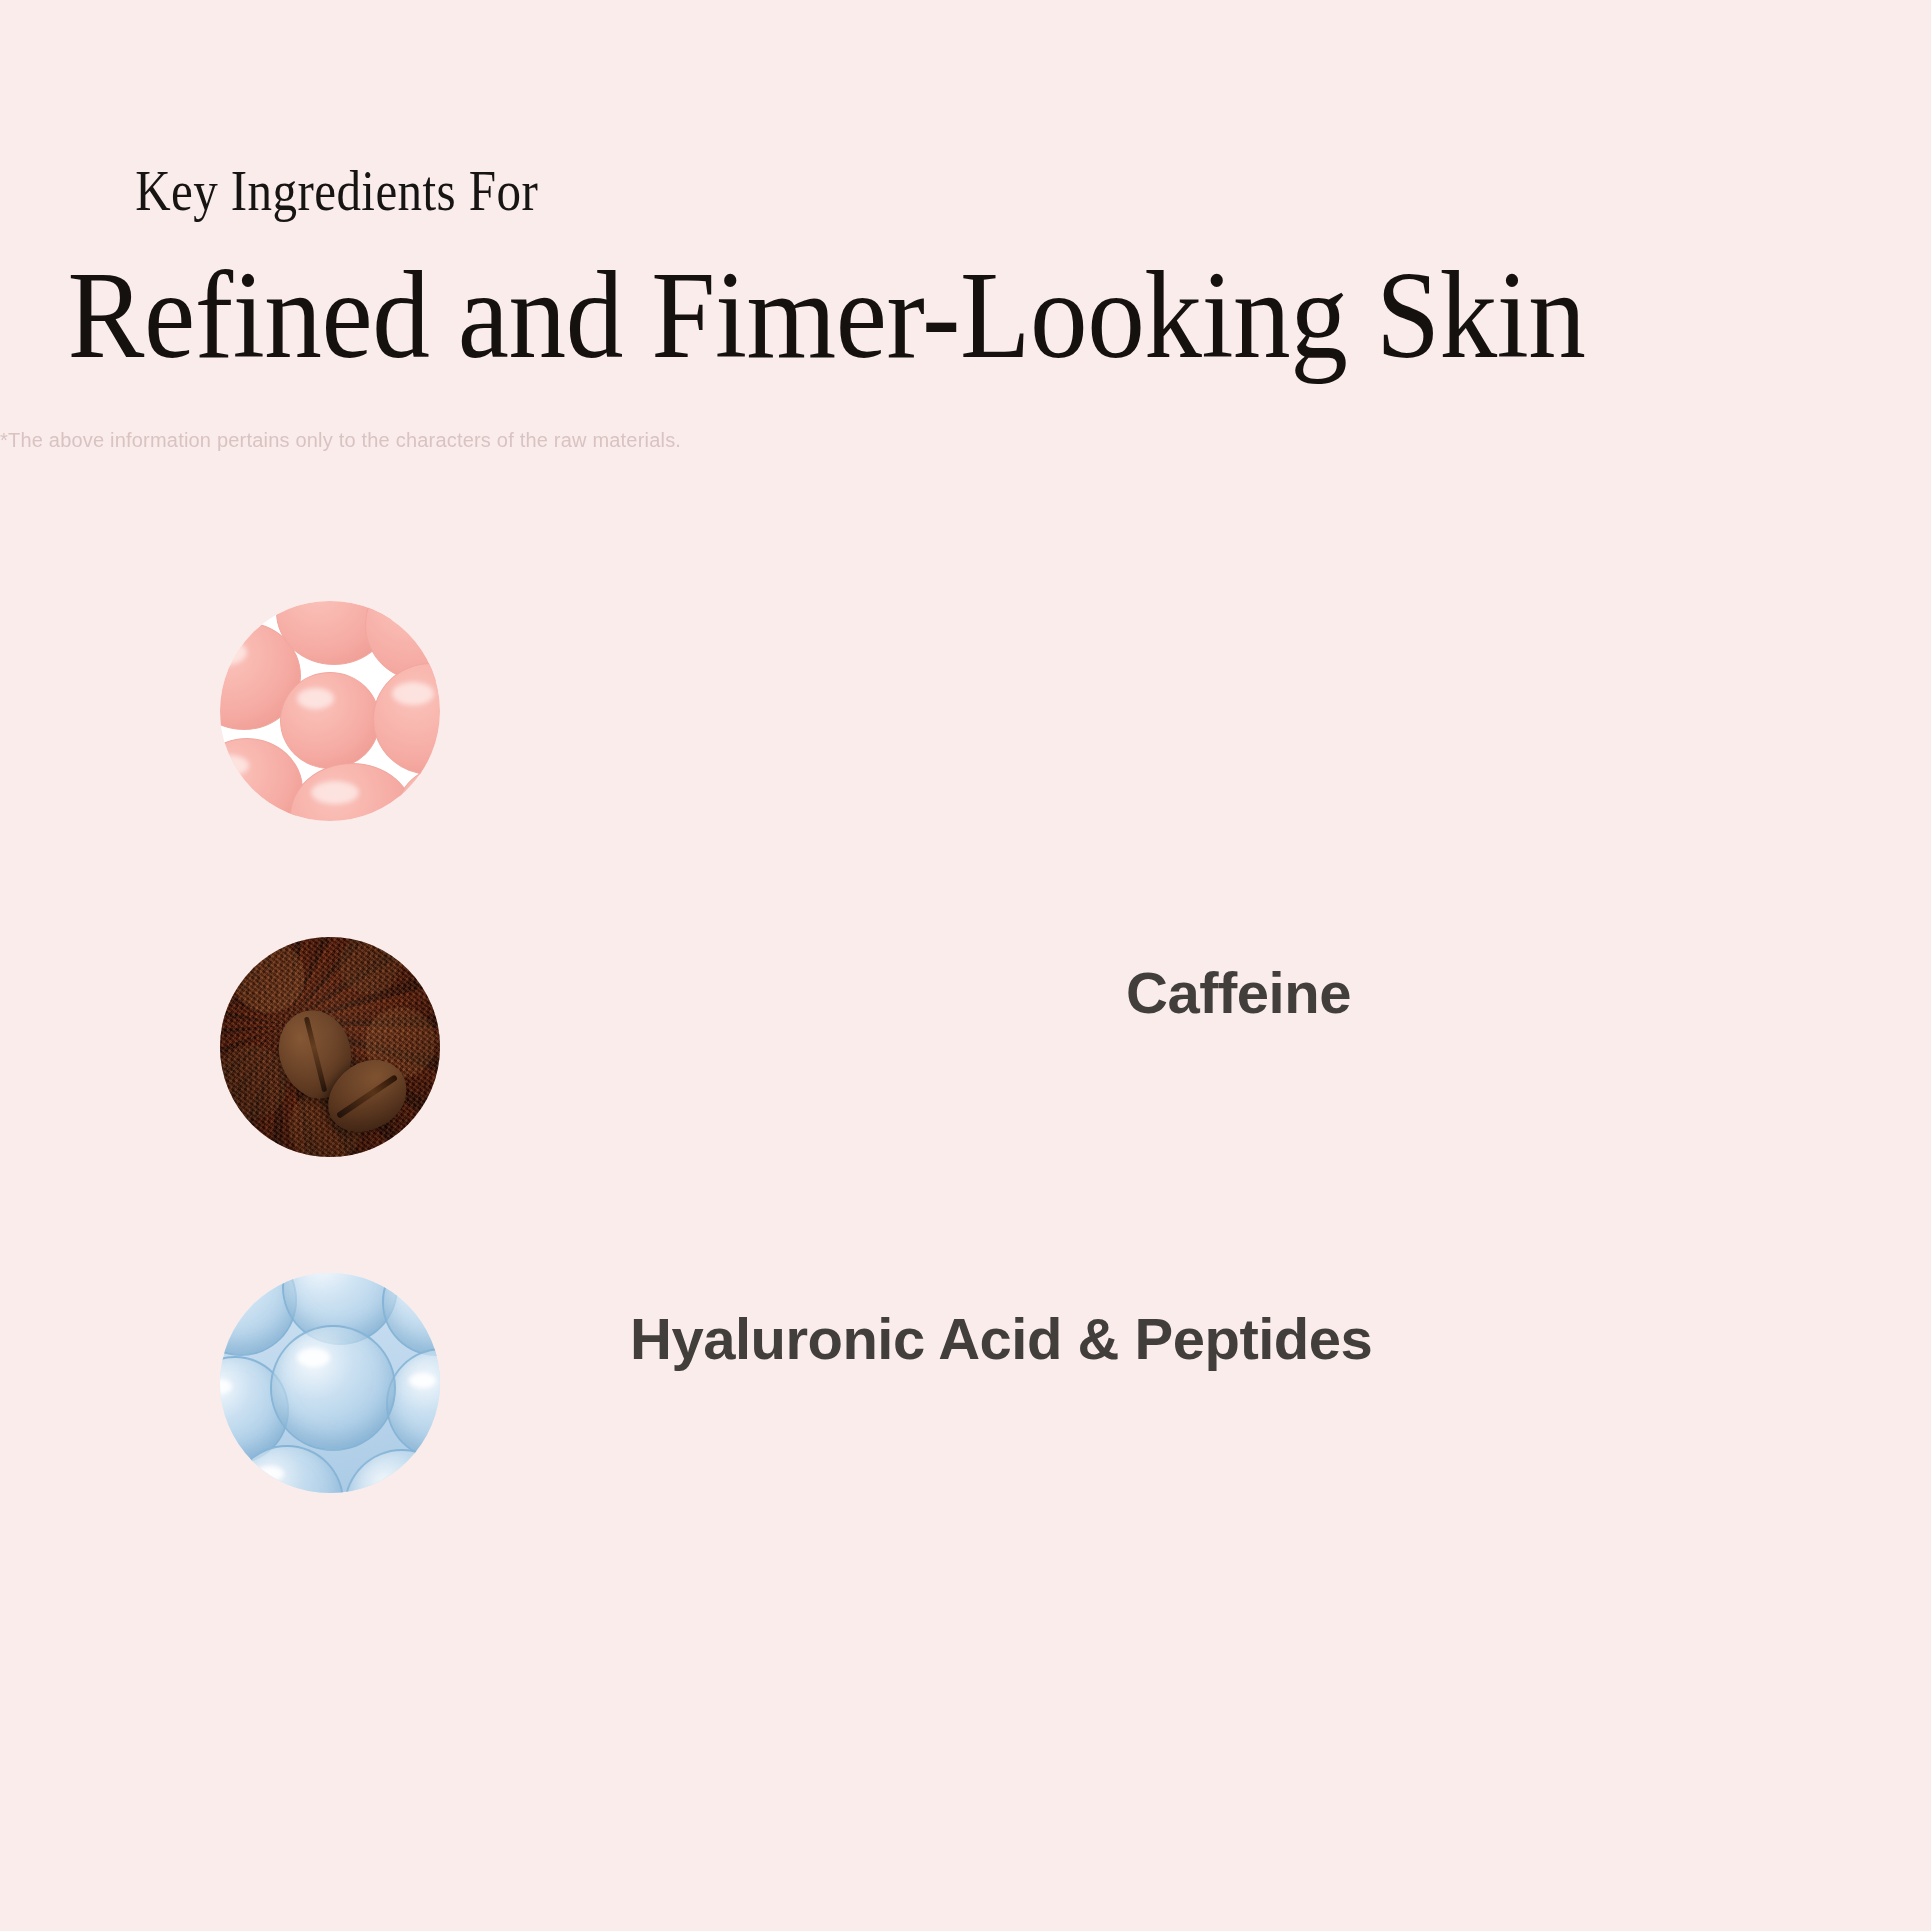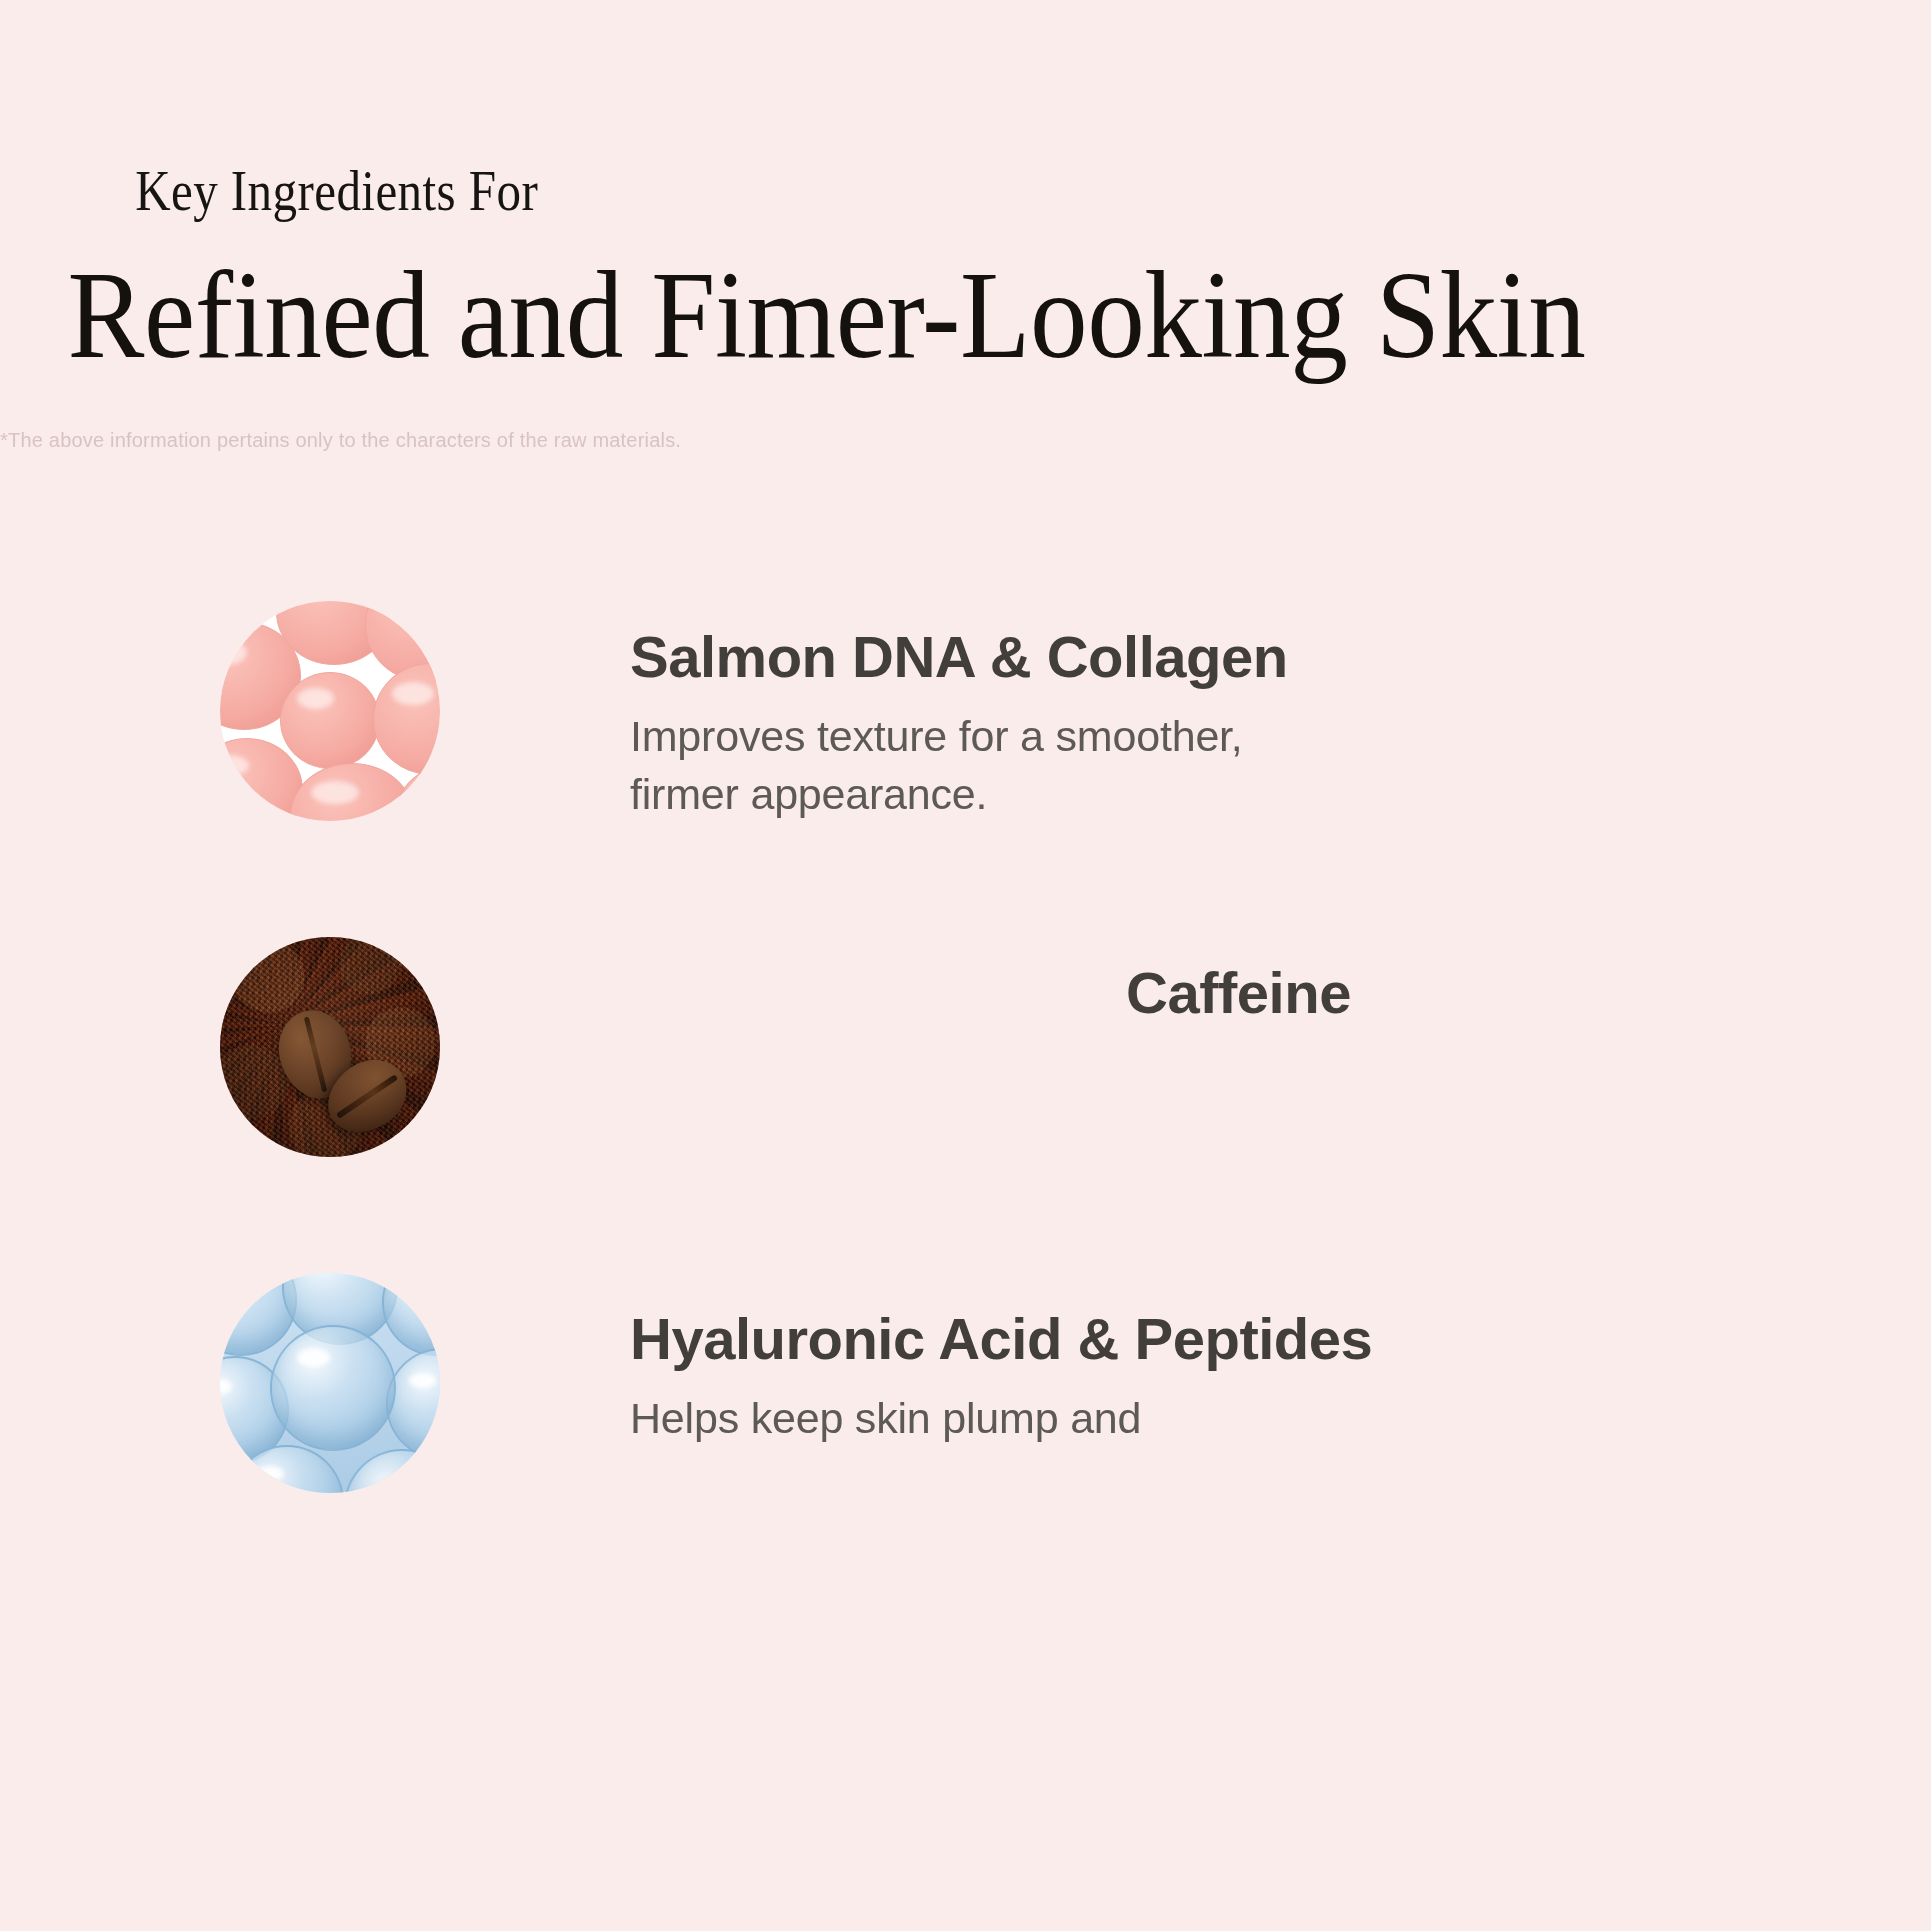--- a/index.html
+++ b/index.html
@@ -239,27 +239,20 @@
           <div class="disc d6"></div>
           <div class="disc d7"></div>
           <div class="disc d8"></div>
           <div class="gloss" style="width:42px;height:25px;left:-15.4px;top:39px;"></div>
 
           <div class="gloss" style="width:44px;height:25px;left:166px;top:-13.5px;"></div>
           <div class="gloss" style="width:37px;height:21px;left:77px;top:87px;"></div>
           <div class="gloss" style="width:42px;height:23px;left:172px;top:81px;"></div>
           <div class="gloss" style="width:41px;height:21px;left:-11.6px;top:154px;"></div>
           <div class="gloss" style="width:48px;height:23px;left:91px;top:180px;"></div>
-        </div>
-      </div>
-      <div class="copy">
-        <div class="ing-title">Salmon DNA &amp; Collagen</div>
-        <div class="ing-desc">
-          <span class="ln">Improves texture for a smoother,</span>
-          <span class="ln">firmer appearance.</span>
         </div>
       </div>
     </div>
 
     <div class="row row-2">
       <div class="thumb">
         <div class="art art-coffee">
           <div class="grain"></div>
           <div class="bean bean-a"></div>
           <div class="bean bean-b"></div>
@@ -284,20 +277,19 @@
           <div class="bub b4"></div>
           <div class="spec" style="width:33px;height:19.3px;left:77px;top:75px;"></div>
           <div class="spec" style="width:25px;height:15.4px;left:-13.5px;top:106px;"></div>
           <div class="spec" style="width:27px;height:15.4px;left:189px;top:100px;"></div>
           <div class="spec" style="width:29px;height:15.4px;left:35px;top:193px;"></div>
         </div>
       </div>
       <div class="copy">
         <div class="ing-title">Hyaluronic Acid &amp; Peptides</div>
         <div class="ing-desc">
-          <span class="ln">Helps keep skin plump and</span>
         </div>
       </div>
     </div>
 
   </div>
 </div>
 
 
 </body></html>

